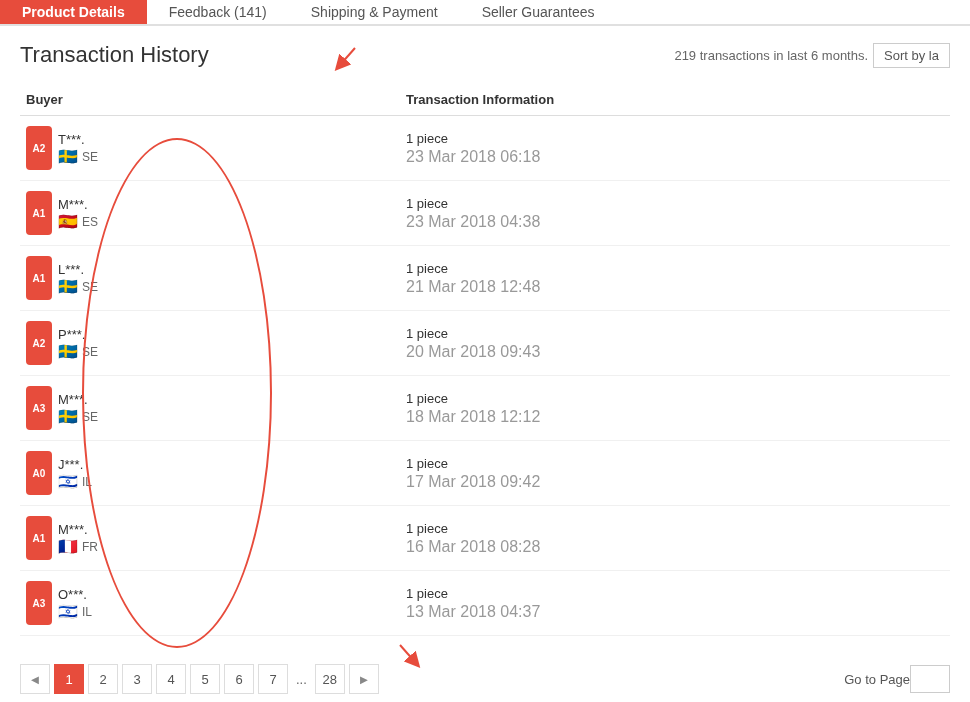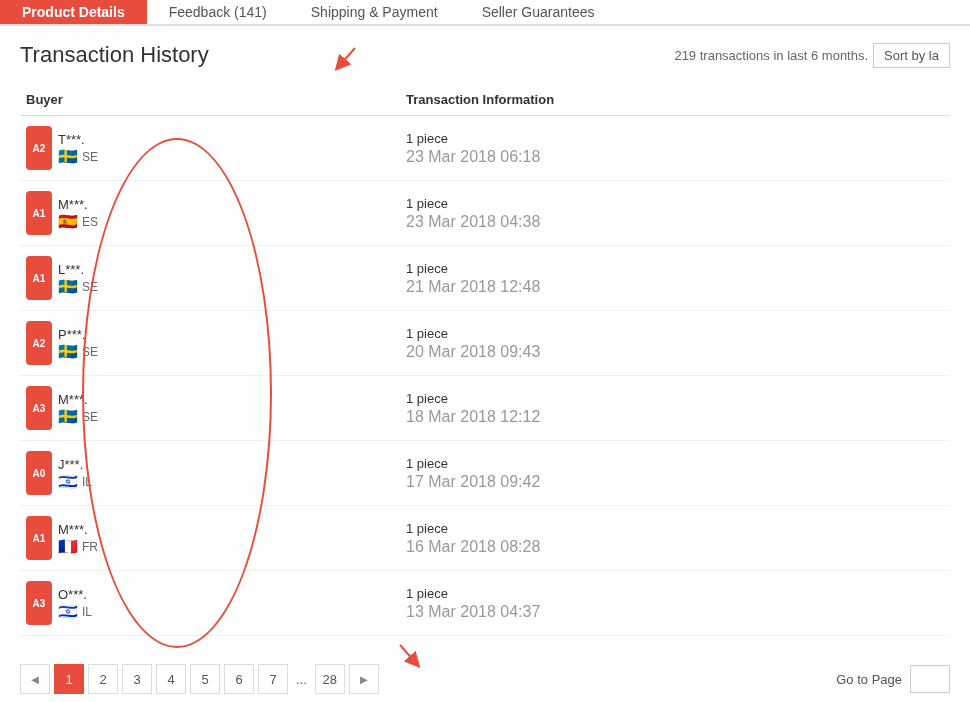--- a/index.html
+++ b/index.html
@@ -91,21 +91,21 @@
       border: 1px solid #ddd;
       background: #fff;
       cursor: pointer;
       font-size: 13px;
       color: #555;
       display: flex; align-items: center; justify-content: center;
     }
     .page-btn.active { background: #e74c3c; color: #fff; border-color: #e74c3c; }
     .page-btn.arrow { color: #888; }
     .page-ellipsis { padding: 0 4px; color: #666; font-size: 13px; }
-    .goto-page { display: flex; align-items: center; gap: 8px; font-size: 13px; color: #555; }
+    .goto-page { display: flex; align-items: center; font-size: 13px; color: #555; }
     .goto-input { width: 40px; height: 28px; border: 1px solid #ccc; text-align: center; font-size: 13px; }
 
     
     .oval-annotation {
       position: absolute;
       top: 138px;
       left: 82px;
       width: 190px;
       height: 510px;
       border: 2px solid #e74c3c;

